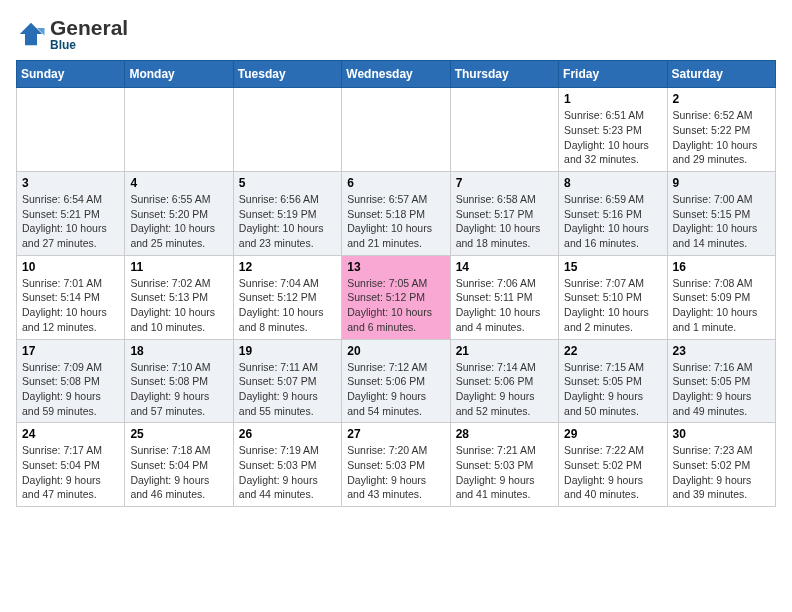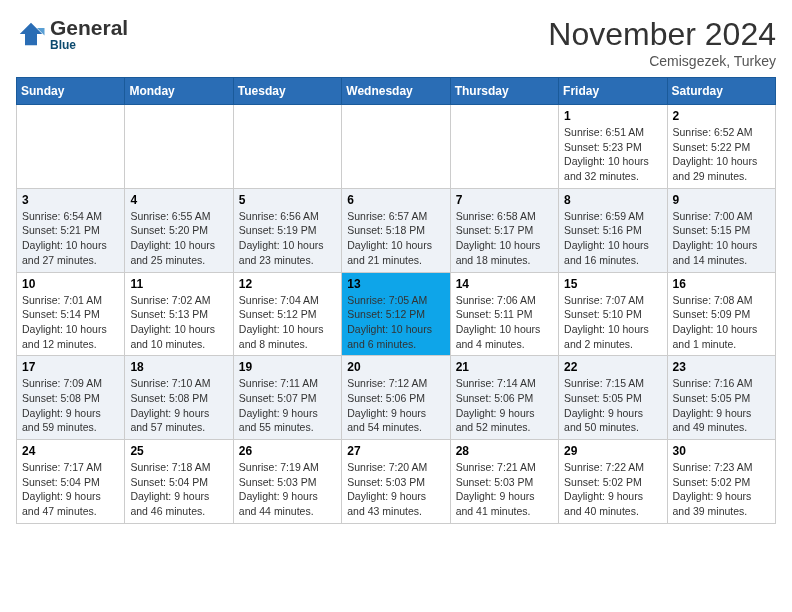--- a/index.html
+++ b/index.html
@@ -103,24 +103,20 @@
   <div class="logo">
     <svg class="logo-icon" viewBox="0 0 40 40">
       <polygon points="20,5 35,20 28,20 28,35 12,35 12,20 5,20" fill="#2a6db5"></polygon>
       <polygon points="28,12 38,12 38,22" fill="#5a9fd4"></polygon>
     </svg>
     <div class="logo-text">
       <span class="logo-general">General</span>
       <span class="logo-blue">Blue</span>
     </div>
   </div>
-  <div class="title-block">
-    <div class="month-title">November 2024</div>
-    <div class="subtitle">Cemisgezek, Turkey</div>
-  </div>
 </div>
 
 <table class="calendar">
   <thead>
     <tr>
     <th>Sunday</th>
         <th>Monday</th>
         <th>Tuesday</th>
         <th>Wednesday</th>
         <th>Thursday</th>
@@ -180,21 +176,21 @@
           <div class="day-info">Sunrise: 7:01 AM<br>Sunset: 5:14 PM<br>Daylight: 10 hours and 12 minutes.</div>
         </td>
         <td style="background: rgb(255, 255, 255);">
           <span class="day-num">11</span>
           <div class="day-info">Sunrise: 7:02 AM<br>Sunset: 5:13 PM<br>Daylight: 10 hours and 10 minutes.</div>
         </td>
         <td style="background: rgb(255, 255, 255);">
           <span class="day-num">12</span>
           <div class="day-info">Sunrise: 7:04 AM<br>Sunset: 5:12 PM<br>Daylight: 10 hours and 8 minutes.</div>
         </td>
-        <td style="background: #0ea5e9;">
+        <td style="background: #f9a8d4;">
           <span class="day-num">13</span>
           <div class="day-info">Sunrise: 7:05 AM<br>Sunset: 5:12 PM<br>Daylight: 10 hours and 6 minutes.</div>
         </td>
         <td style="background: rgb(255, 255, 255);">
           <span class="day-num">14</span>
           <div class="day-info">Sunrise: 7:06 AM<br>Sunset: 5:11 PM<br>Daylight: 10 hours and 4 minutes.</div>
         </td>
         <td style="background: rgb(255, 255, 255);">
           <span class="day-num">15</span>
           <div class="day-info">Sunrise: 7:07 AM<br>Sunset: 5:10 PM<br>Daylight: 10 hours and 2 minutes.</div>

